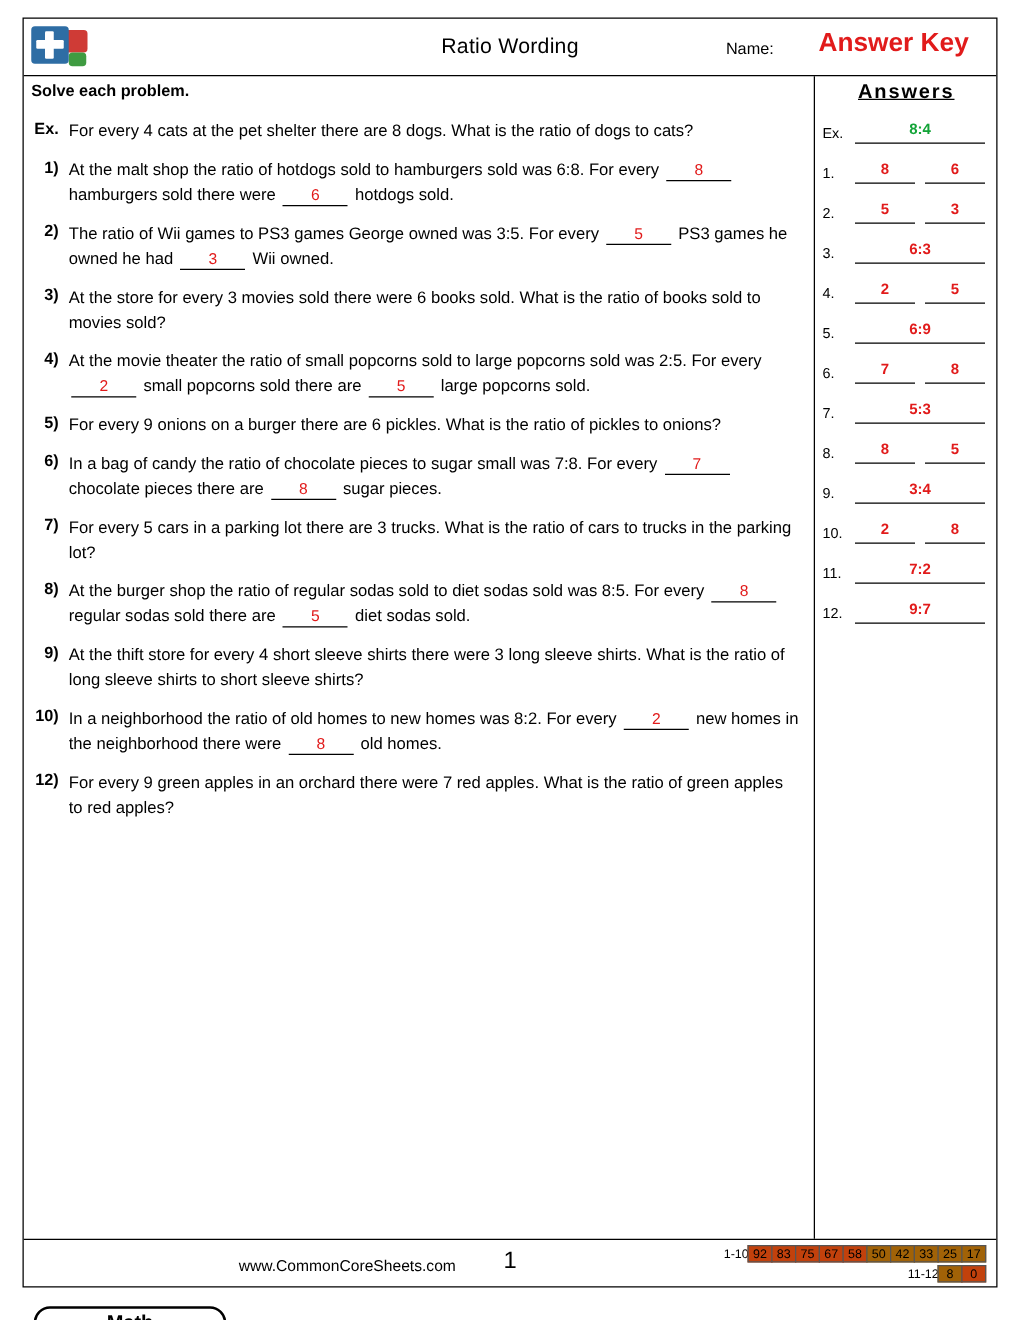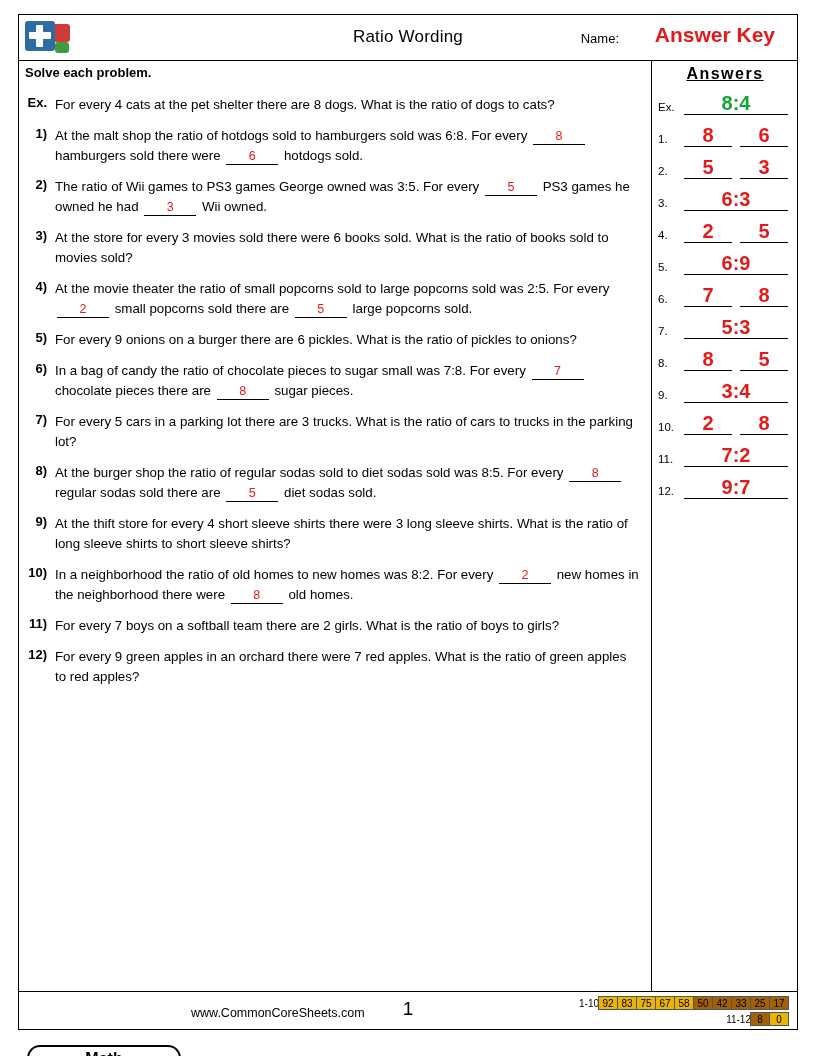--- a/index.html
+++ b/index.html
@@ -158,21 +158,21 @@
     font-size: 11.5px;
     text-align: left;
     padding-bottom: 2px;
   }
   .ans-line {
     flex: 1;
     border-bottom: 1px solid #000;
     text-align: center;
     color: #e11b1b;
     font-weight: bold;
-    font-size: 20px;
+    font-size: 12px;
     line-height: 19px;
     height: 20px;
   }
   .ans-line.green { color: #13a438; }
   .ans-two {
     flex: 1;
     display: flex;
     gap: 8px;
   }
   .ans-two .ans-line { flex: 1; }
@@ -230,21 +230,21 @@
     text-align: right;
   }
   .scale-cell {
     border: 1px solid #555;
     width: 20px;
     height: 14px;
     line-height: 14px;
     text-align: center;
     font-size: 10px;
     margin-left: -1px;
-    background: #eab308;
+    background: #c2410c;
     box-sizing: border-box;
   }
   .scale-cell.hl {
     background: #a16207;
   }
 </style>
 </head>
 <body>
 
 <div class="page">
@@ -304,24 +304,20 @@
             <div class="pnum">8)</div>
             <div class="ptext"><span>At the burger shop the ratio of regular sodas sold to diet sodas sold was 8:5. For every</span> <span class="blank">8</span> <span>regular sodas sold there are</span> <span class="blank">5</span> <span>diet sodas sold.</span> </div>
           </div>
           <div class="problem">
             <div class="pnum">9)</div>
             <div class="ptext"><span>At the thift store for every 4 short sleeve shirts there were 3 long sleeve shirts. What is the ratio of long sleeve shirts to short sleeve shirts?</span> </div>
           </div>
           <div class="problem">
             <div class="pnum">10)</div>
             <div class="ptext"><span>In a neighborhood the ratio of old homes to new homes was 8:2. For every</span> <span class="blank">2</span> <span>new homes in the neighborhood there were</span> <span class="blank">8</span> <span>old homes.</span> </div>
-          </div>
-          <div class="problem">
-            <div class="pnum">11)</div>
-            <div class="ptext"><span>For every 7 boys on a softball team there are 2 girls. What is the ratio of boys to girls?</span> </div>
           </div>
           <div class="problem">
             <div class="pnum">12)</div>
             <div class="ptext"><span>For every 9 green apples in an orchard there were 7 red apples. What is the ratio of green apples to red apples?</span> </div>
           </div>
         </div>
     </div>
 
     <div class="right">
       <div class="ans-title">Answers</div>

